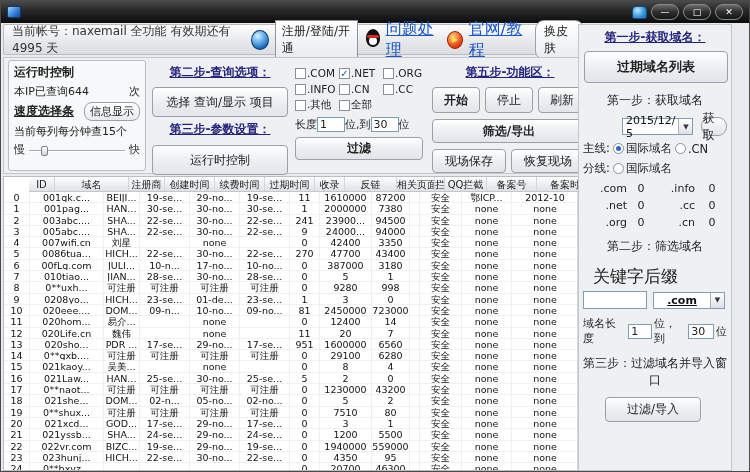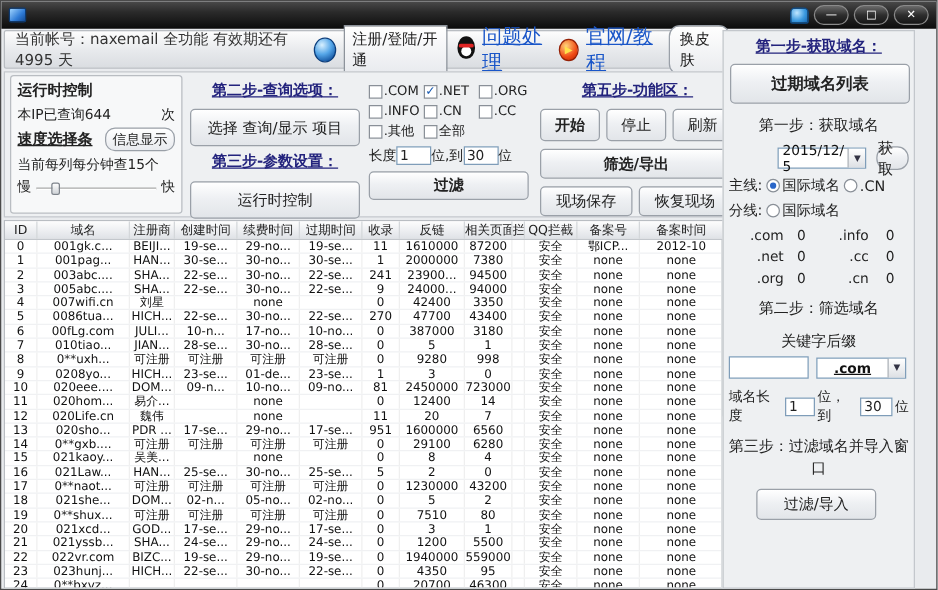--- a/index.html
+++ b/index.html
@@ -81,21 +81,21 @@
   .col5 { position:absolute; left:428px; top:2px; width:156px; }
   .row5 { display:flex; gap:5px; margin-top:6px; }
   .btn-start { width:48px; height:26px; font-weight:bold; }
   .btn-stop { width:48px; height:26px; }
   .btn-refresh { width:48px; height:26px; }
   .btn-export { width:154px; height:24px; margin-top:6px; font-weight:bold; }
   .btn-save, .btn-restore { width:74px; height:24px; }
 
   
   .table { position:absolute; left:2px; top:175px; width:588px; bottom:0;
-    background:#fff; border:1px solid #b9bdc2; overflow:hidden; }
+    background:#fff; border:1px solid #b9bdc2; overflow:hidden;padding-left:25px; }
   .thead { display:flex; height:15px; background:linear-gradient(#fdfdfd,#ebedf0 60%,#dfe2e6);
     border-bottom:1px solid #c3c7cc; }
   .th { font-size:10px; color:#222; text-align:center; line-height:15px; border-right:1px solid #d4d7da;
     overflow:hidden; white-space:nowrap; flex:0 0 auto; }
   .tbody { position:absolute; top:15px; left:0; right:13px; bottom:0; overflow:hidden; }
   .tr { display:flex; height:11.3px; border-bottom:1px solid #f0f1f3; }
   .td { font-size:9.5px; color:#111; text-align:center; line-height:11px; border-right:1px solid #efefef;
     overflow:hidden; white-space:nowrap; flex:0 0 auto; }
   .vscroll { position:absolute; top:15px; right:0; bottom:0; width:13px; background:#f2f3f5; border-left:1px solid #d4d7da; }
   .vs-up { height:13px; background:linear-gradient(#fff,#dfe2e6); border:1px solid #b9bdc2;
@@ -117,21 +117,21 @@
   .combo .drop { width:14px; background:linear-gradient(#fff,#dde0e4); border-left:1px solid #aab0b6;
     font-size:7px; display:flex; align-items:center; justify-content:center; color:#334; }
   .btn-get { width:48px; height:19px; border-radius:9px; font-size:12px; }
   .radio-row { display:flex; align-items:center; gap:3px; margin-top:5px; font-size:11.5px; color:#222; }
   .radio { width:11px; height:11px; border-radius:50%; border:1px solid #8a9098; background:#fff; position:relative; flex:0 0 auto; }
   .radio.sel::after { content:""; position:absolute; inset:2px; border-radius:50%; background:#2a66c8; }
   .counts { display:grid; grid-template-columns:36px 28px 40px 34px; margin-top:6px; font-size:11px; color:#222;
     row-gap:4px; padding-left:8px; }
   .counts .cl { text-align:right; }
   .counts .cv { text-align:center; }
-  .kw-row { display:flex; justify-content:center; font-size:12px; color:#222; margin-top:10px; padding:0 10px; }
+  .kw-row { display:flex; justify-content:flex-start; font-size:17px; color:#222; margin-top:10px; padding:0 10px; }
   .in-row { display:flex; align-items:center; gap:6px; margin-top:3px; }
   .kw-input { width:64px; height:18px; }
   .suffix-combo .val { text-decoration:underline; }
   .match-row { display:flex; align-items:center; gap:2px; margin-top:8px; font-size:11.5px; color:#222; justify-content:space-between; }
   .match-row .opt { display:flex; align-items:center; gap:2px; }
   .dlen-row { display:flex; align-items:center; gap:2px; font-size:11px; margin-top:7px; color:#222; }
   .btn-import { width:96px; height:25px; margin:8px 0 0 22px; }
 </style>
 </head>
 <body>

